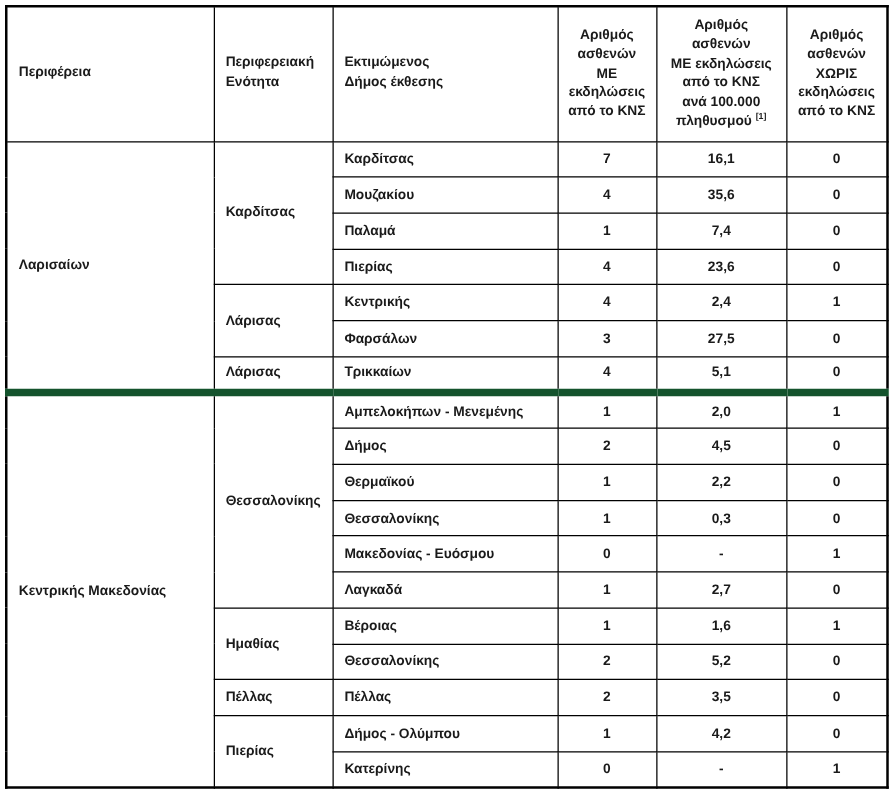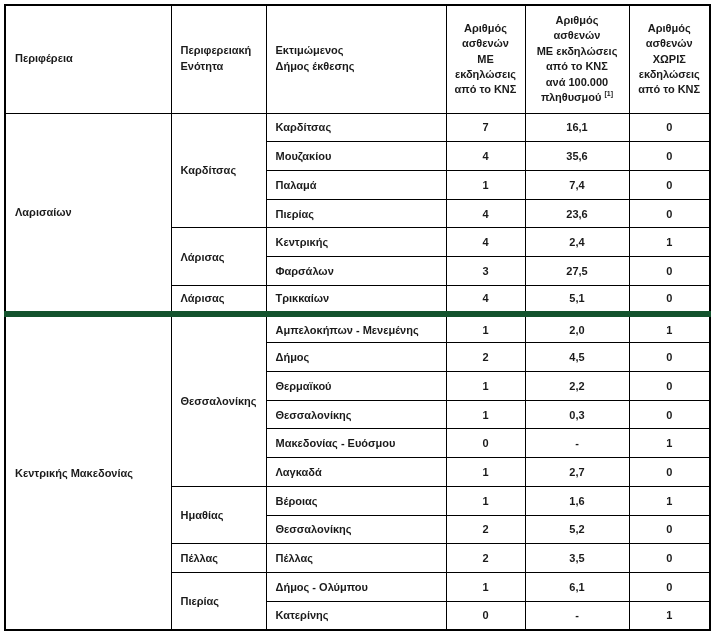--- a/index.html
+++ b/index.html
@@ -179,21 +179,21 @@
         <td rowspan="1" class="left">Πέλλας</td>
         <td class="left">Πέλλας</td>
         <td class="center">2</td>
         <td class="center">3,5</td>
         <td class="center">0</td>
       </tr>
       <tr class="body-row">
         <td rowspan="2" class="left">Πιερίας</td>
         <td class="left">Δήμος - Ολύμπου</td>
         <td class="center">1</td>
-        <td class="center">6,1</td>
+        <td class="center">4,2</td>
         <td class="center">0</td>
       </tr>
       <tr class="body-row">
         <td class="left">Κατερίνης</td>
         <td class="center">0</td>
         <td class="center">-</td>
         <td class="center">1</td>
       </tr>
     </tbody>
 </table>

